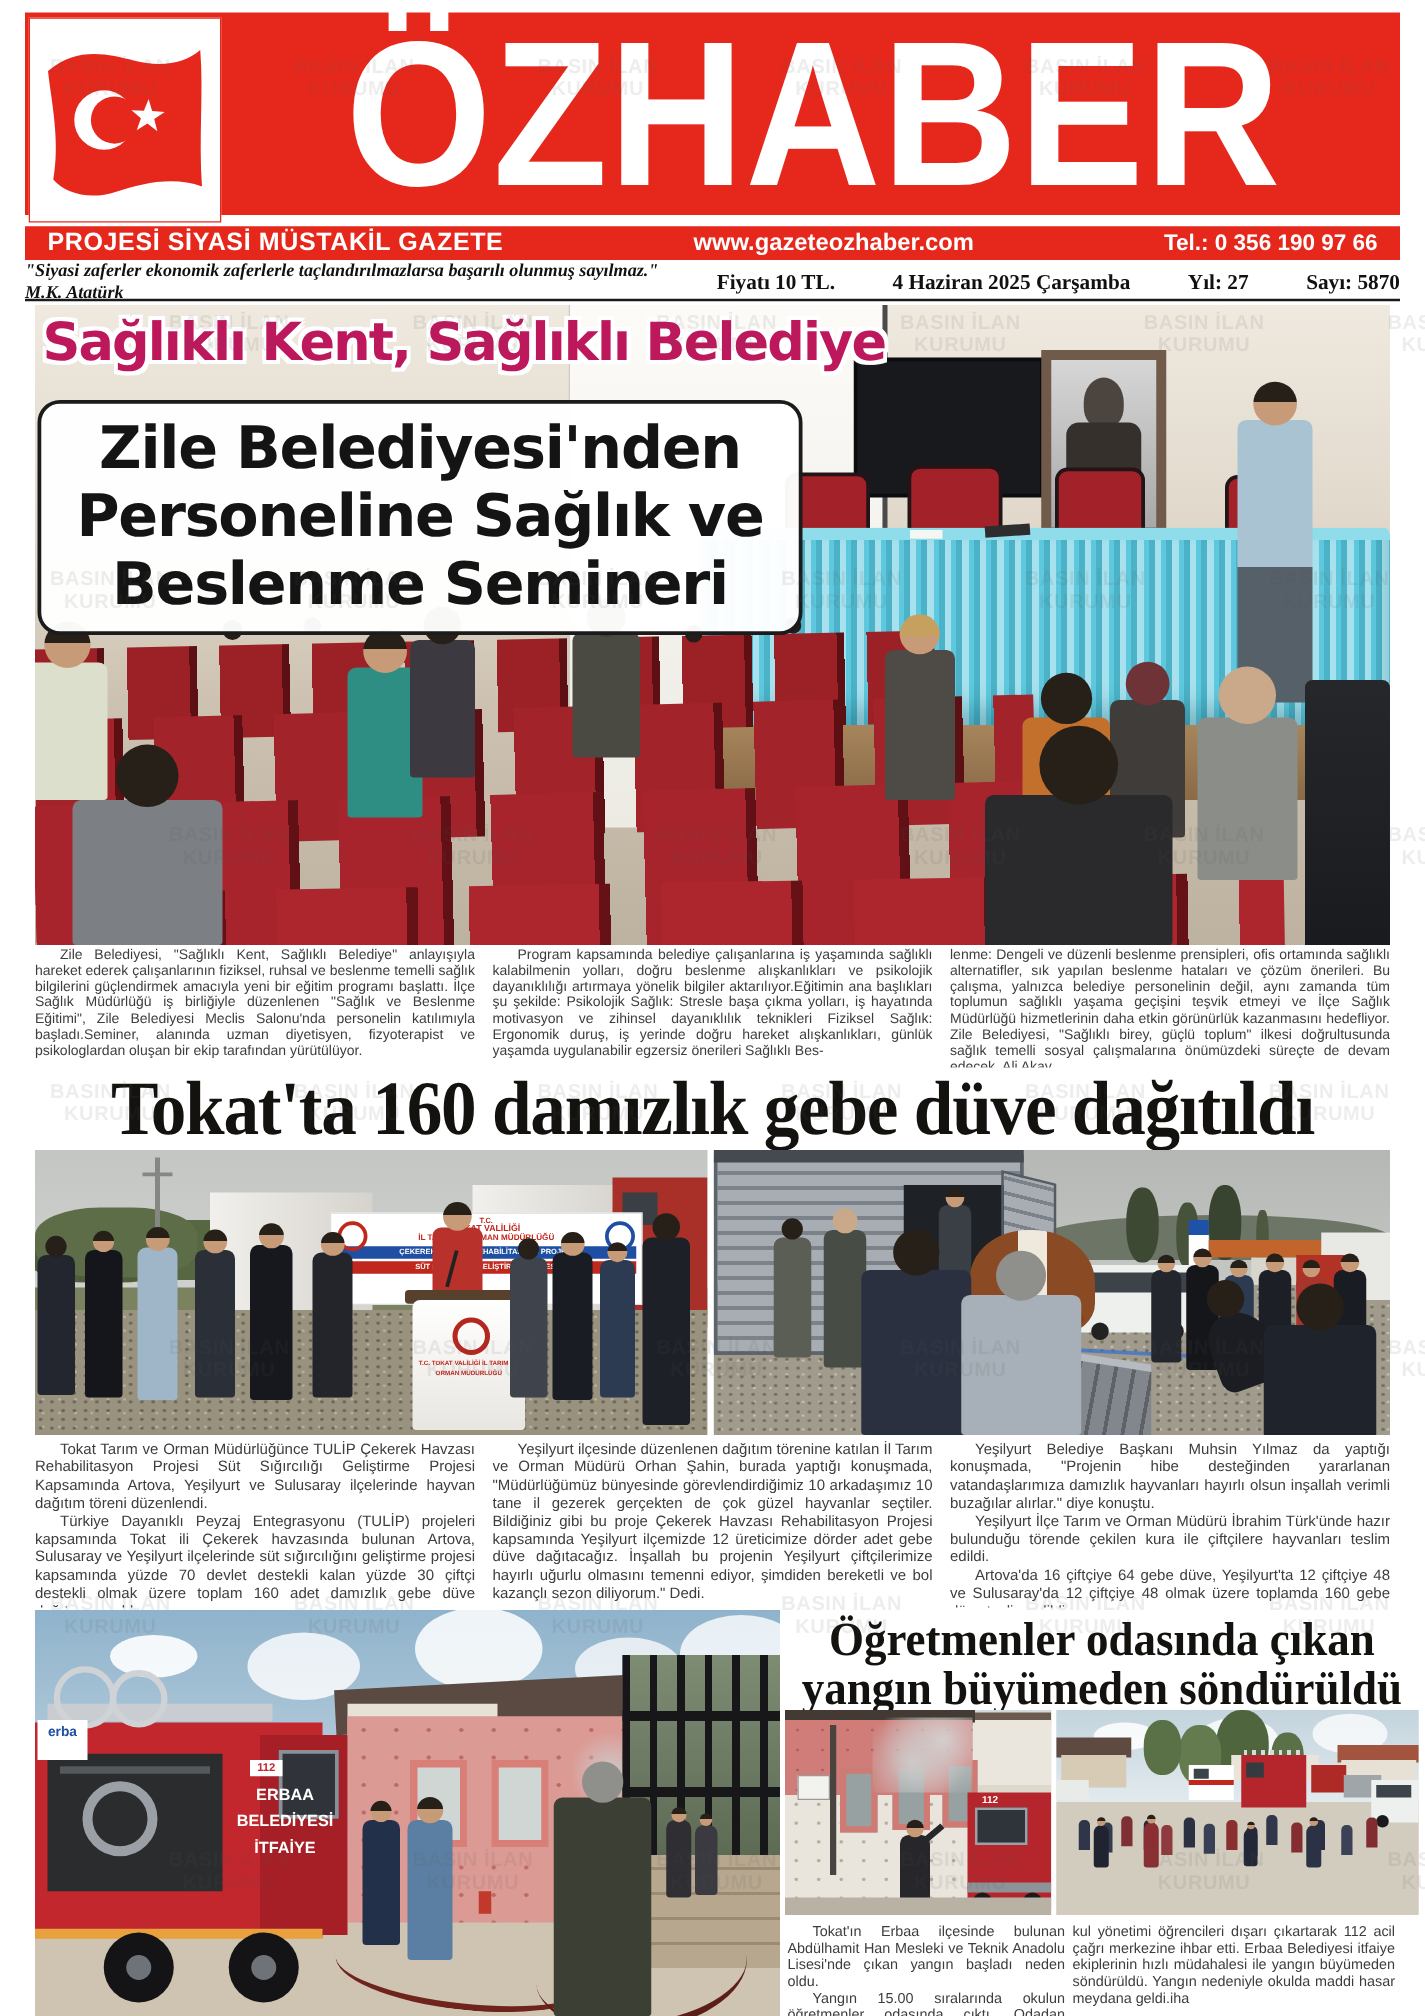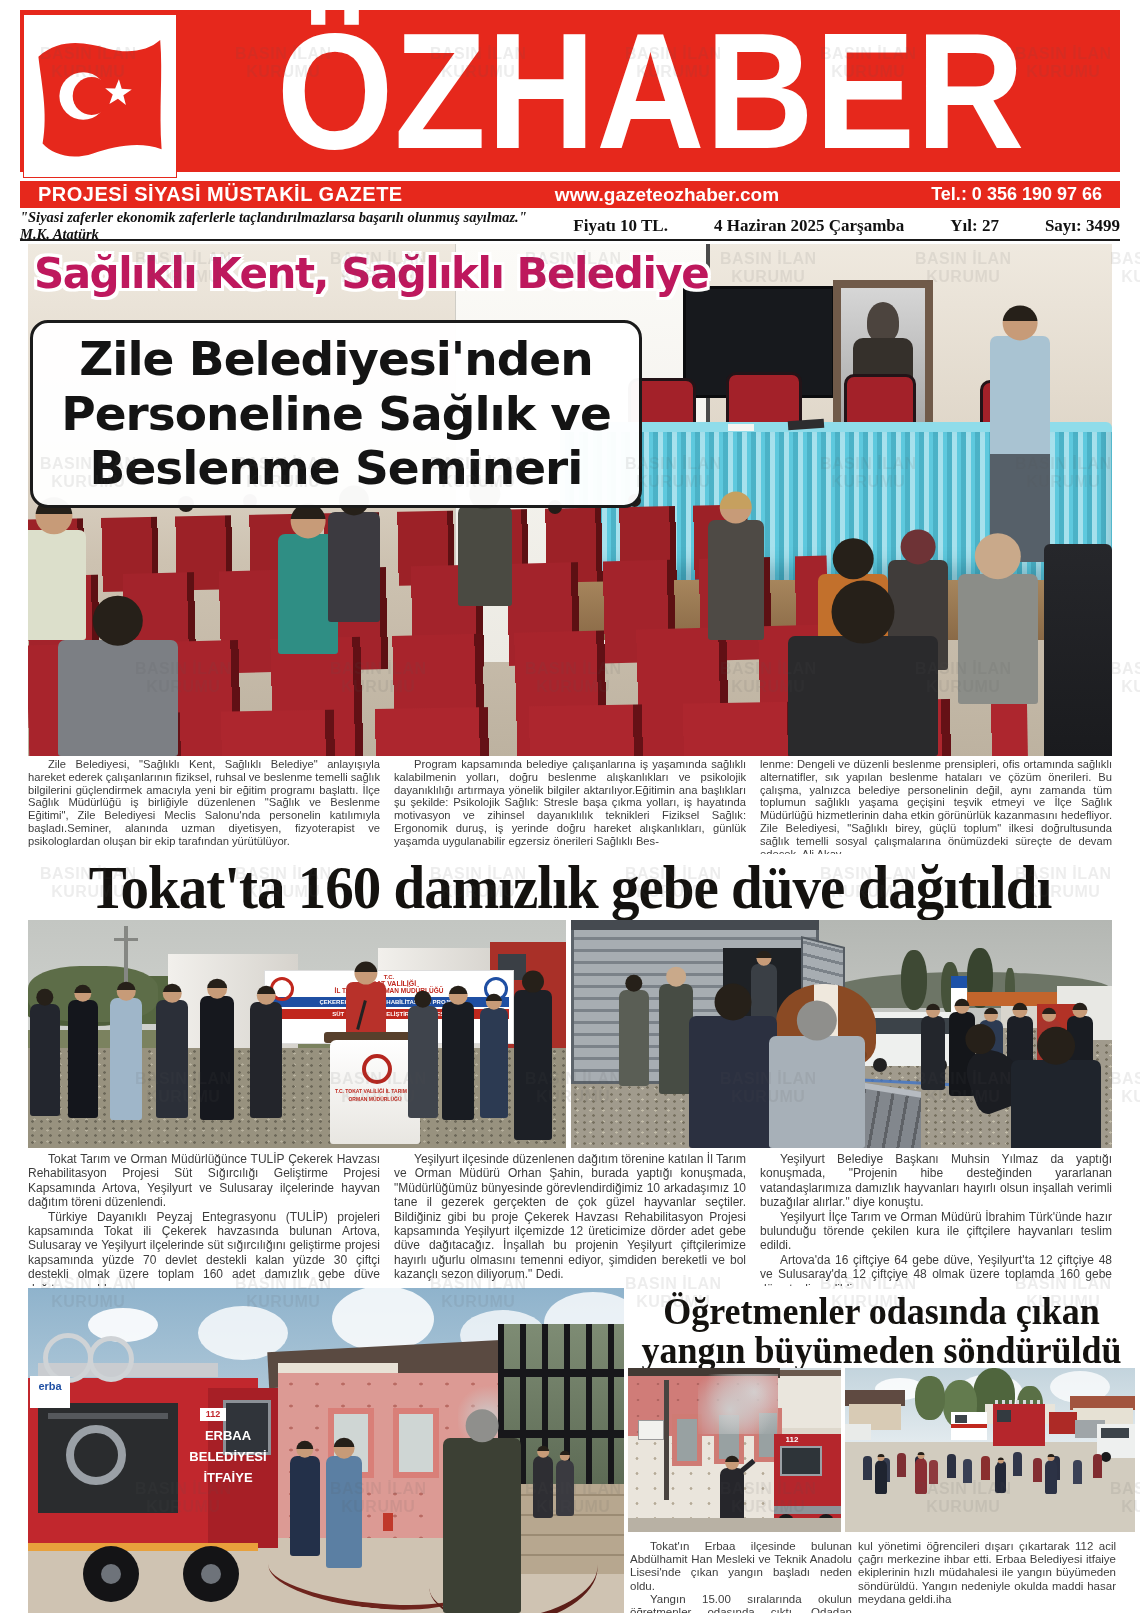--- a/index.html
+++ b/index.html
@@ -98,21 +98,21 @@
       <span class="ww">www.gazeteozhaber.com</span>
       <span class="tel">Tel.: 0 356 190 97 66</span>
     </div>
   </div>
 
   <div class="infobar">
     <span class="quote">"Siyasi zaferler ekonomik zaferlerle taçlandırılmazlarsa başarılı olunmuş sayılmaz." M.K. Atatürk</span>
     <span class="it">Fiyatı 10 TL.</span>
     <span class="it">4 Haziran 2025 Çarşamba</span>
     <span class="it">Yıl: 27</span>
-    <span class="it">Sayı: 3499</span>
+    <span class="it">Sayı: 5870</span>
   </div>
 
   <div class="photo" style="left:28px;top:244px;width:1084px;height:512px;background:linear-gradient(180deg,#efe9df 0%,#ded5c7 40%,#cdc2b1 62%,#bdb2a0 100%);">
     <div class="abs" style="left:427px;top:0;width:250px;height:418px;background:linear-gradient(180deg,#fcfbf8,#eceae3);border-right:4px solid #4a4a4a;border-left:1px solid #cfcdc6;"></div>
     <div class="abs" style="left:546px;top:418px;width:7px;height:56px;background:#3b3b3b;"></div>
     <div class="abs" style="left:655px;top:42px;width:146px;height:106px;background:#17191d;border:3px solid #0b0c0e;border-radius:2px;"></div>
     <div class="abs" style="left:805px;top:36px;width:100px;height:150px;background:#705a49;">
       <div class="abs" style="left:8px;top:8px;right:8px;bottom:8px;background:linear-gradient(#d6d6d6,#a8a8a8);">
         <div class="abs" style="left:26px;top:14px;width:32px;height:40px;background:#4c443e;border-radius:50% 50% 40% 40%;"></div>
         <div class="abs" style="left:12px;top:50px;width:60px;height:76px;background:#35302b;border-radius:10px 10px 0 0;"></div>

